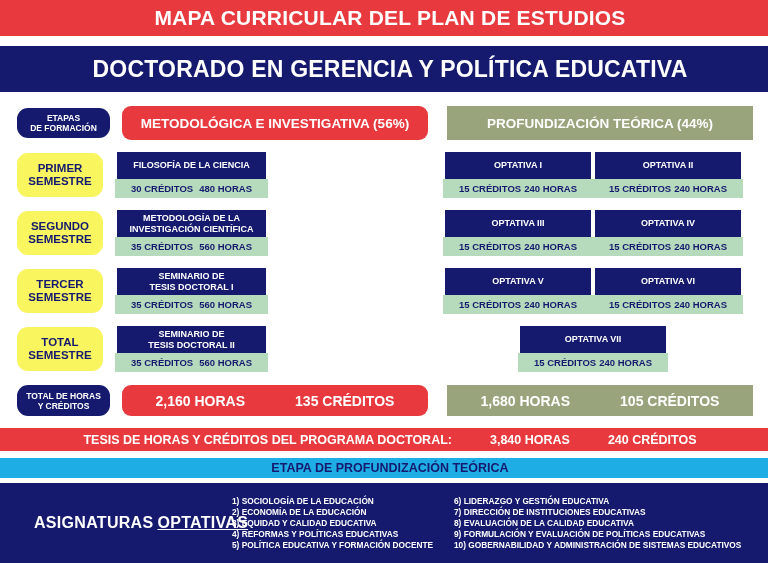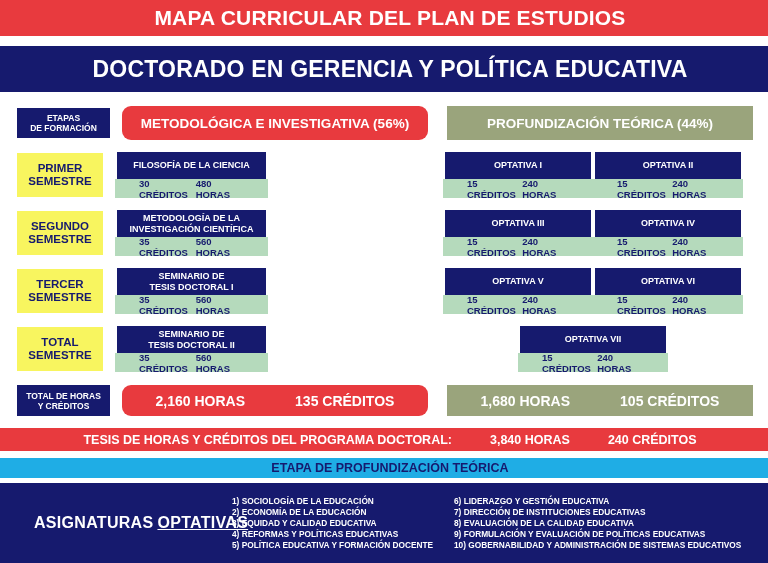--- a/index.html
+++ b/index.html
@@ -5,21 +5,21 @@
   * { margin:0; padding:0; box-sizing:border-box; }
   html,body { width:768px; height:563px; background:#ffffff; overflow:hidden;
               font-family:"Liberation Sans", sans-serif; }
   .fw-banner { width:768px; display:flex; align-items:center; justify-content:center;
                font-weight:bold; text-align:center;padding-left:12px; }
   #top-banner   { height:36px; background:#e83a3e; color:#ffffff; font-size:21px; letter-spacing:.2px; }
   #sub-banner   { height:46px; background:#161a6e; color:#ffffff; font-size:23px; margin-top:10px; letter-spacing:.2px; }
 
   #content { padding:14px 15px 0 17px; }
   .row { display:flex; align-items:stretch; }
-  .col-label { width:93px; flex:none; }
+  .col-label { width:93px; flex:none;border-radius:11px; }
   .col-left  { width:306px; margin-left:12px; flex:none; }
   .col-right { width:306px; margin-left:19px; flex:none; }
 
   .stage-row { height:34px; }
   .stage-banner { height:34px; display:flex; align-items:center; justify-content:center;
                   color:#ffffff; font-weight:bold; font-size:13.5px; }
   .bg-red   { background:#e83a3e;border-radius:9px; }
   .bg-olive { background:#9aa47c; }
 
   .label-navy { background:#161a6e; color:#ffffff; display:flex; flex-direction:column;
@@ -32,21 +32,21 @@
                   font-weight:bold; font-size:11.5px; line-height:13px; display:flex;
                   flex-direction:column; align-items:center; justify-content:center; text-align:center; }
   .label-yellow span, .label-navy span { display:block; }
 
   .card { width:153px; height:100%; display:flex; flex-direction:column; }
   .card .hdr { background:#161a6e; color:#ffffff; font-weight:bold; font-size:9px;
                line-height:10.5px; text-align:center; flex:1; display:flex;
                flex-direction:column; justify-content:center; margin:0 2px; }
   .card .hdr span { display:block; }
   .card .ftr { height:19px; background:#b5dabc; color:#161a6e; font-weight:bold; font-size:9.5px;
-               display:flex; align-items:center; justify-content:space-between; padding:0 24px; }
+               display:flex; align-items:center; justify-content:space-between; padding:0 16px; }
   .opt-pair { display:flex; justify-content:center; }
   .card.opt { width:150px; }
 
   .totals-row { height:31px; margin-top:13px; }
   .totals-row .label-navy { height:31px; }
   .total-banner { height:31px; display:flex; align-items:center; justify-content:center;
                   gap:50px; color:#ffffff; font-weight:bold; font-size:14px; }
 
   #program-banner { margin-top:12px; height:23px; background:#e83a3e; color:#ffffff;
                     font-size:12.5px; gap:38px; }

